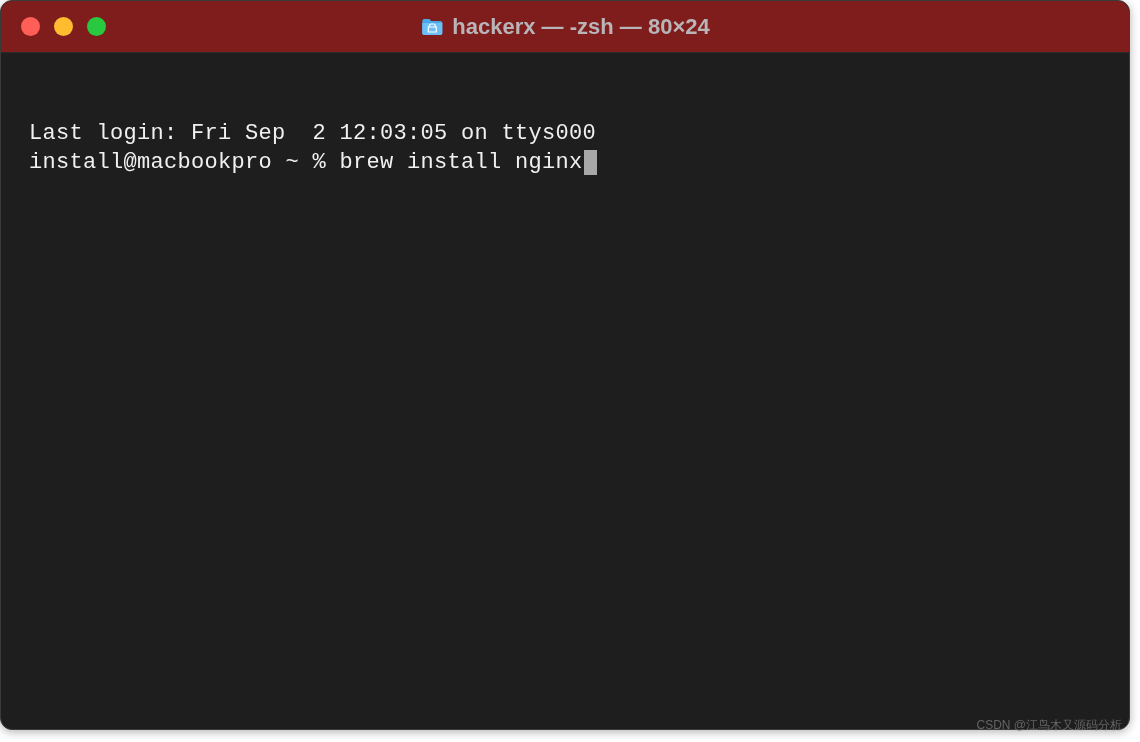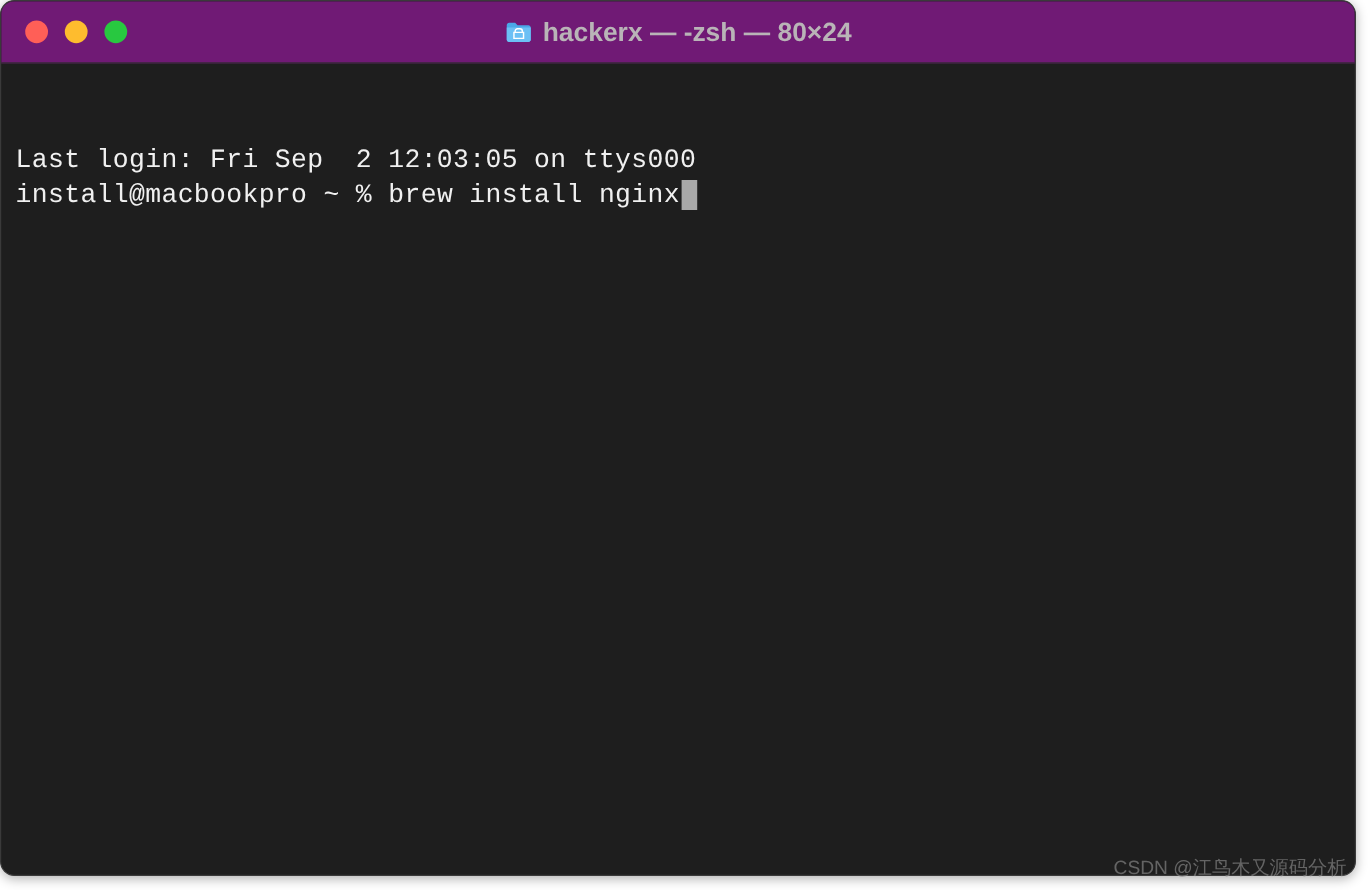--- a/index.html
+++ b/index.html
@@ -24,21 +24,21 @@
       overflow: hidden;
       box-shadow: 0 2px 10px rgba(0,0,0,0.3);
       border: 1px solid #3a3a3a;
       position: absolute;
       top: 0;
       left: 0;
     }
     
     .title-bar {
       height: 52px;
-      background: #701a75;
+      background: #7f1d1d;
       display: flex;
       align-items: center;
       position: relative;
       border-bottom: 1px solid #2a2a2a;
     }
     
     .traffic-lights {
       display: flex;
       gap: 14px;
       padding-left: 20px;
@@ -75,21 +75,21 @@
       font-weight: 600;
     }
     
     .folder-icon {
       width: 24px;
       height: 20px;
       display: inline-block;
     }
     
     .terminal-body {
-      padding: 10px 12px;
+      padding: 10px 28px;
       font-family: "SF Mono", Menlo, Monaco, "Courier New", monospace;
       font-size: 22px;
       line-height: 1.3;
       color: #f0f0f0;
       letter-spacing: 0.3px;
       white-space: pre;
     }
     
     .terminal-line {
       display: block;
@@ -102,21 +102,21 @@
       background: #a8a8a8;
       vertical-align: text-bottom;
       margin-left: 1px;
     }
     
     .watermark {
       position: absolute;
       bottom: 8px;
       right: 18px;
       color: rgba(130, 130, 130, 0.7);
-      font-size: 16px;
+      font-size: 12px;
       font-family: -apple-system, sans-serif;
     }
   </style>
 </head>
 <body>
 
 <div class="terminal-window">
   <div class="title-bar">
     <div class="traffic-lights">
       <div class="traffic-light close"></div>

